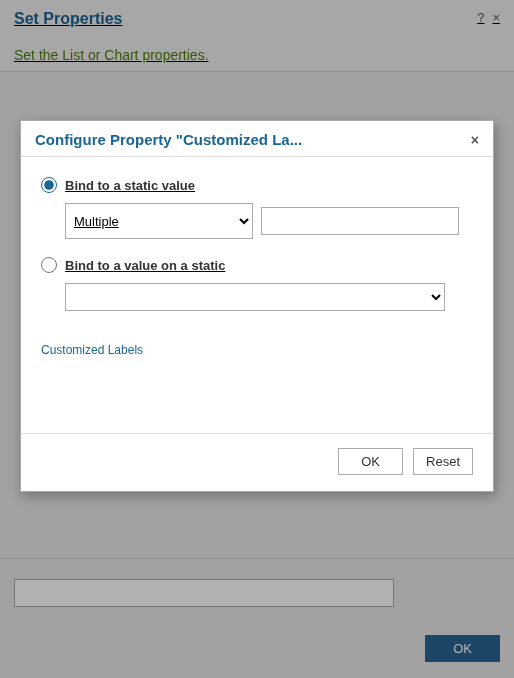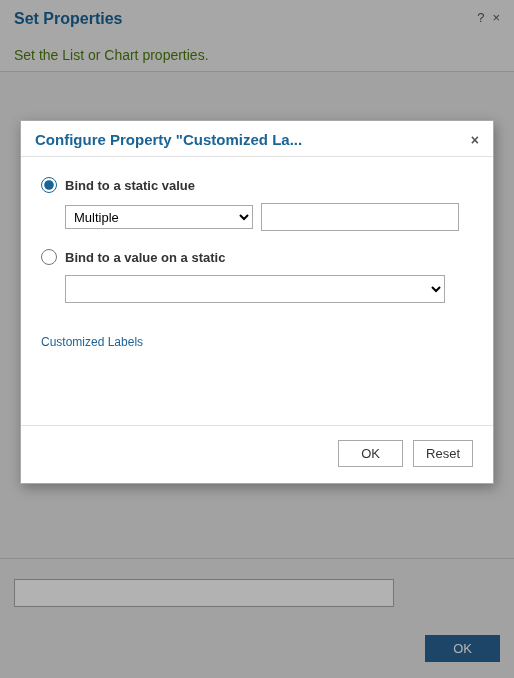--- a/index.html
+++ b/index.html
@@ -28,20 +28,21 @@
       background: #e8e8e8;
     }
 
     .set-properties-header {
       background: #f0f0f0;
       border-bottom: 1px solid #ccc;
       padding: 10px 14px 8px 14px;
       display: flex;
       justify-content: space-between;
       align-items: flex-start;
+      text-decoration: underline;
     }
 
     .set-properties-title {
       color: #1a6496;
       font-size: 16px;
       font-weight: bold;
     }
 
     .set-properties-subtitle {
       color: #4d7c0f;
@@ -146,20 +147,21 @@
       font-size: 14px;
       cursor: pointer;
       background: none;
       border: none;
       font-weight: bold;
       line-height: 1;
     }
 
     .modal-body {
       padding: 20px 34px 16px 20px;
+      text-decoration: underline;
     }
 
     
     .radio-section {
       margin-bottom: 18px;
     }
 
     .radio-row {
       display: flex;
       align-items: center;
@@ -182,21 +184,21 @@
 
     .radio-controls {
       display: flex;
       align-items: center;
       gap: 8px;
       margin-left: 24px;
     }
 
     .select-multiple {
       width: 190px;
-      height: 24px;
+      height: 36px;
       border: 1px solid #aaa;
       background: white;
       font-size: 13px;
       padding: 2px 4px;
       cursor: pointer;
     }
 
     .text-input-value {
       width: 200px;
       height: 28px;

